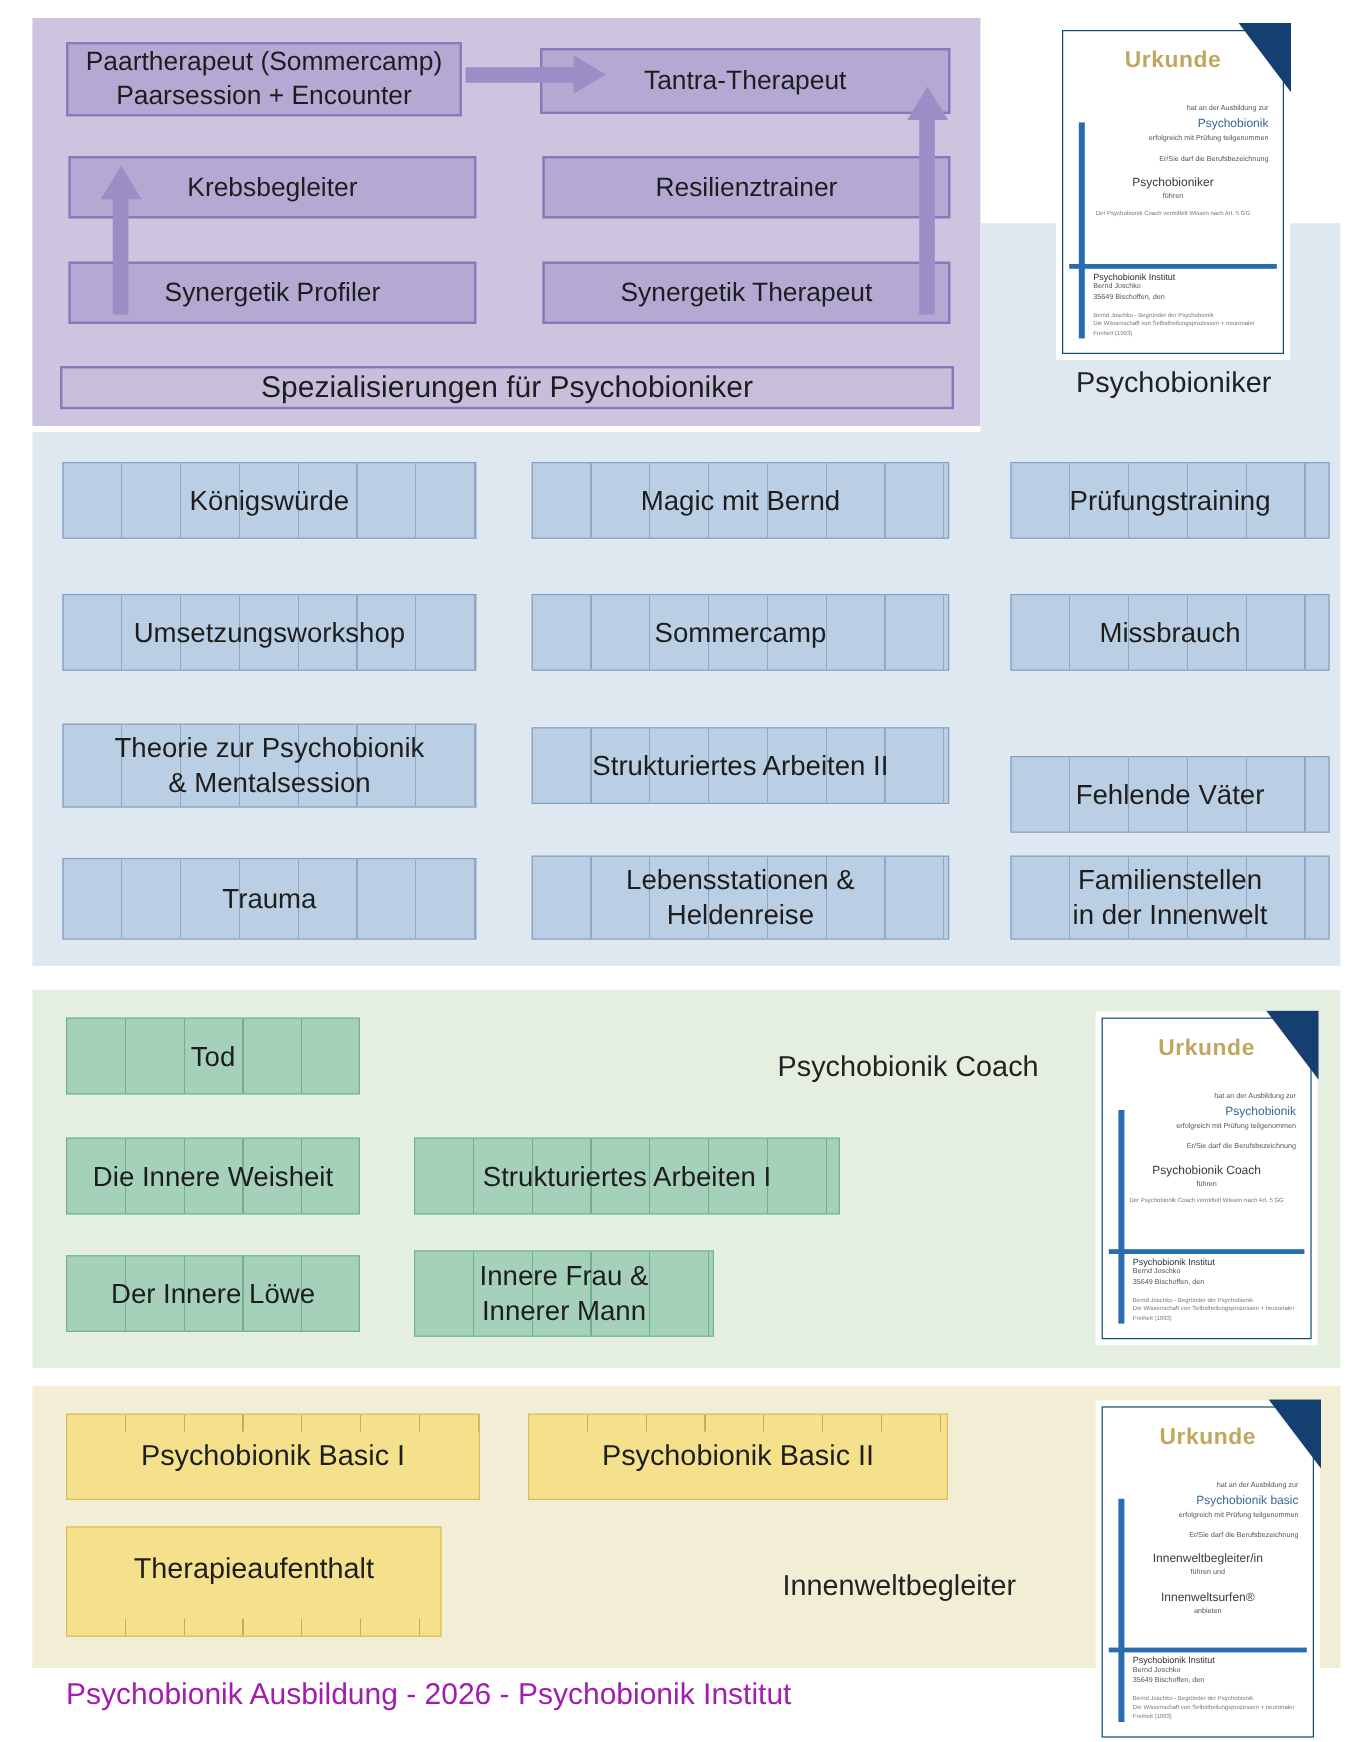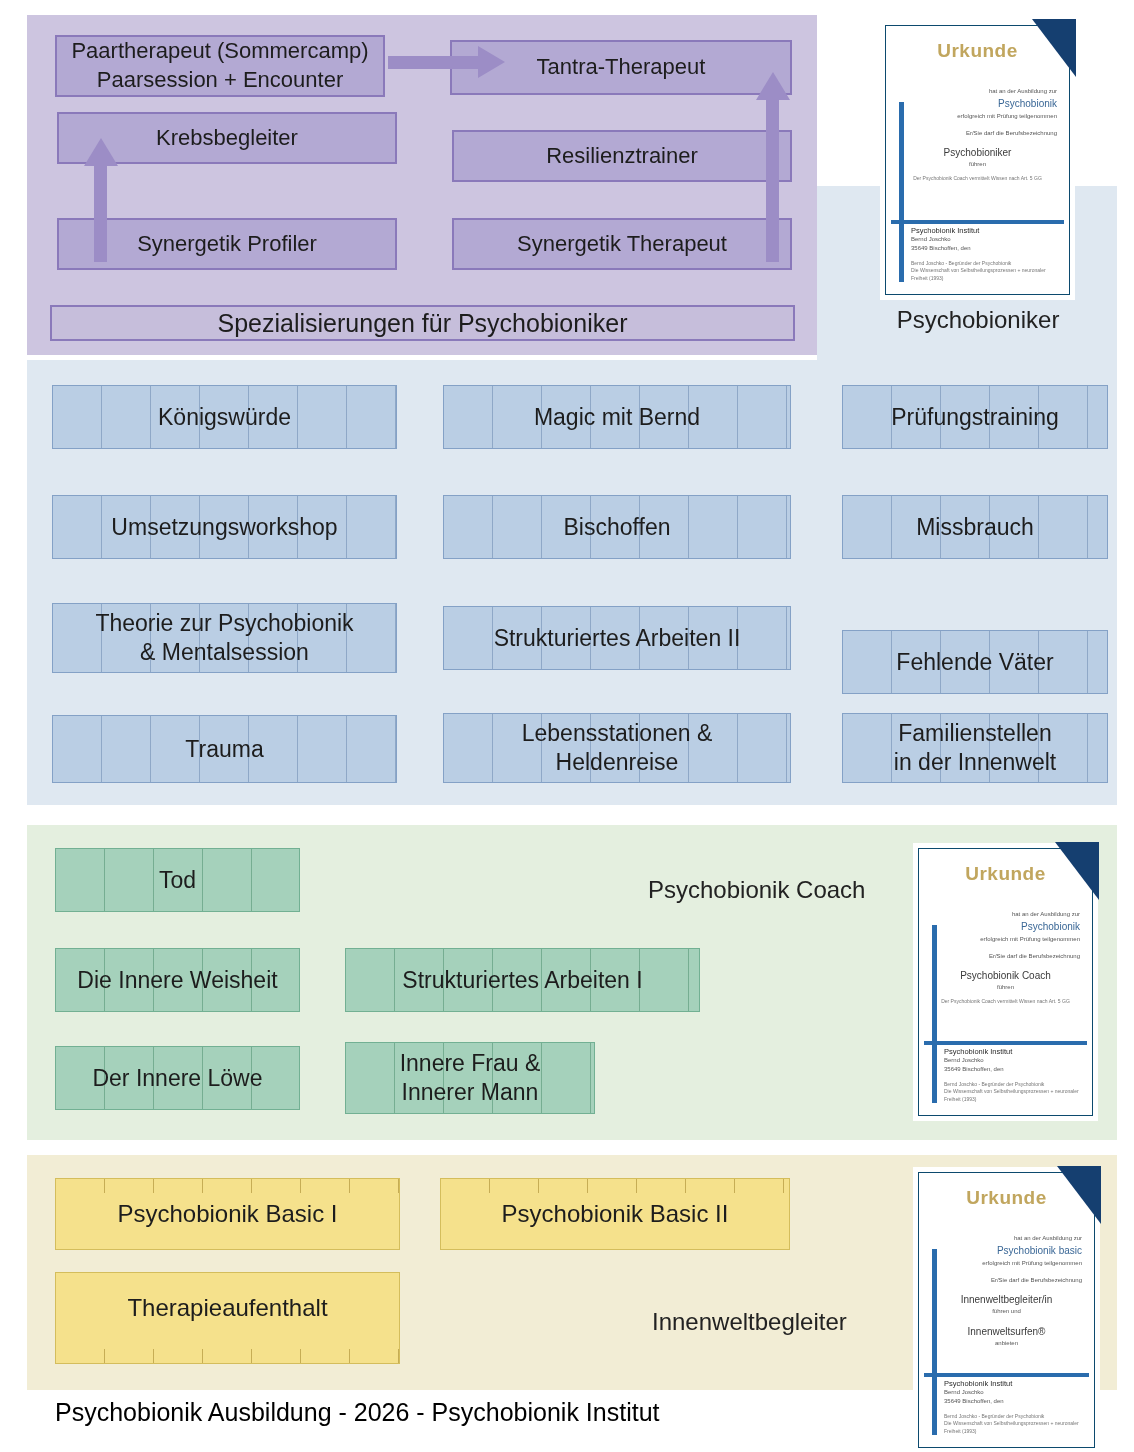--- a/index.html
+++ b/index.html
@@ -34,21 +34,21 @@
   .cbox.green { background-color:#a5d1bb; border:1px solid #72b093;
                 background-image:repeating-linear-gradient(to right, transparent 0 48px, rgba(60,130,95,0.45) 48px 49px); }
   .cbox.yellow { background-color:#f5e18c; border:1px solid #d4bd5c; font-size:24px; }
   .ticks-top { background-image:repeating-linear-gradient(to right, transparent 0 48px, rgba(160,130,40,0.55) 48px 49px);
                background-repeat:no-repeat; background-size:100% 14px; background-position:top; }
   .ticks-bottom { background-image:repeating-linear-gradient(to right, transparent 0 48px, rgba(160,130,40,0.55) 48px 49px);
                   background-repeat:no-repeat; background-size:100% 14px; background-position:bottom; }
   .top-text { align-items:flex-start; padding-top:20px; }
 
   .level-label { position:absolute; font-size:24px; color:#222; z-index:3; }
-  .caption { position:absolute; font-size:25px; color:#000000; }
+  .caption { position:absolute; font-size:25px; color:#a21caf; }
 
   .cert { position:absolute; background:#fff; border:1px solid #0c4a6e;
           box-shadow:0 0 0 5px #fff; padding-top:14px; z-index:5; }
   .cert-corner { position:absolute; top:-7px; right:-7px; width:44px; height:58px;
                  background:#153f70; clip-path:polygon(0 0, 100% 0, 100% 100%); }
   .cert-title { text-align:center; font-size:19px; font-weight:bold; color:#c1a65e; letter-spacing:.5px; }
   .cert-block { margin-top:24px; padding-right:12px; text-align:right; }
   .cert-line { font-size:6px; color:#555; line-height:1.8; }
   .cert-brand { font-size:10px; color:#3a6796; line-height:1.4;padding-left:36px; }
   .cert-role { text-align:center; font-size:10px; color:#3a3a3a; margin-top:8px; line-height:1.4; }
@@ -69,61 +69,61 @@
 
   <div class="band purple-panel" style="left:27px;top:15px;width:790px;height:340px"></div>
   <div class="band blue-band" style="left:817px;top:186px;width:300px;height:174px"></div>
   <div class="band blue-band" style="left:27px;top:360px;width:1090px;height:445px"></div>
   <div class="band green-band" style="left:27px;top:825px;width:1090px;height:315px"></div>
   <div class="band yellow-band" style="left:27px;top:1155px;width:1090px;height:235px"></div>
 
   <div class="pbox" style="left:55px;top:35px;width:330px;height:62px">Paartherapeut (Sommercamp)
 Paarsession + Encounter</div>
   <div class="pbox" style="left:450px;top:40px;width:342px;height:55px">Tantra-Therapeut</div>
-  <div class="pbox" style="left:57px;top:112px;width:340px;height:52px">Krebsbegleiter</div>
+  <div class="pbox" style="left:57px;top:130px;width:340px;height:52px">Krebsbegleiter</div>
   <div class="pbox" style="left:452px;top:130px;width:340px;height:52px">Resilienztrainer</div>
   <div class="pbox" style="left:57px;top:218px;width:340px;height:52px">Synergetik Profiler</div>
   <div class="pbox" style="left:452px;top:218px;width:340px;height:52px">Synergetik Therapeut</div>
   <div class="banner" style="left:50px;top:305px;width:745px;height:36px">Spezialisierungen für Psychobioniker</div>
 
   <div class="arr" style="left:388px;top:56px;width:92px;height:13px"></div>
   <div class="head-right" style="left:478px;top:46px"></div>
 
   <div class="arr" style="left:94px;top:164px;width:13px;height:98px"></div>
   <div class="head-up" style="left:84px;top:138px"></div>
 
   <div class="arr" style="left:766px;top:98px;width:13px;height:164px"></div>
   <div class="head-up" style="left:756px;top:72px"></div>
 
   <div class="cbox blue" style="left:52px;top:385px;width:345px;height:64px">Königswürde</div>
   <div class="cbox blue" style="left:443px;top:385px;width:348px;height:64px">Magic mit Bernd</div>
   <div class="cbox blue" style="left:842px;top:385px;width:266px;height:64px">Prüfungstraining</div>
   <div class="cbox blue" style="left:52px;top:495px;width:345px;height:64px">Umsetzungsworkshop</div>
-  <div class="cbox blue" style="left:443px;top:495px;width:348px;height:64px">Bischoffen</div>
+  <div class="cbox blue" style="left:443px;top:495px;width:348px;height:64px">Sommercamp</div>
   <div class="cbox blue" style="left:842px;top:495px;width:266px;height:64px">Missbrauch</div>
   <div class="cbox blue" style="left:52px;top:603px;width:345px;height:70px">Theorie zur Psychobionik
 &amp; Mentalsession</div>
   <div class="cbox blue" style="left:443px;top:606px;width:348px;height:64px">Strukturiertes Arbeiten II</div>
   <div class="cbox blue" style="left:842px;top:630px;width:266px;height:64px">Fehlende Väter</div>
   <div class="cbox blue" style="left:52px;top:715px;width:345px;height:68px">Trauma</div>
   <div class="cbox blue" style="left:443px;top:713px;width:348px;height:70px">Lebensstationen &amp;
 Heldenreise</div>
   <div class="cbox blue" style="left:842px;top:713px;width:266px;height:70px">Familienstellen
 in der Innenwelt</div>
 
   <div class="cbox green" style="left:55px;top:848px;width:245px;height:64px">Tod</div>
   <div class="cbox green" style="left:55px;top:948px;width:245px;height:64px">Die Innere Weisheit</div>
   <div class="cbox green" style="left:345px;top:948px;width:355px;height:64px">Strukturiertes Arbeiten I</div>
   <div class="cbox green" style="left:55px;top:1046px;width:245px;height:64px">Der Innere Löwe</div>
   <div class="cbox green" style="left:345px;top:1042px;width:250px;height:72px">Innere Frau &amp;
 Innerer Mann</div>
 
   <div class="cbox yellow ticks-top" style="left:55px;top:1178px;width:345px;height:72px">Psychobionik Basic I</div>
   <div class="cbox yellow ticks-top" style="left:440px;top:1178px;width:350px;height:72px">Psychobionik Basic II</div>
-  <div class="cbox yellow ticks-bottom top-text" style="left:55px;top:1272px;width:345px;height:92px">Therapieaufenthalt</div>
+  <div class="cbox yellow ticks-bottom top-text" style="left:55px;top:1272px;width:313px;height:92px">Therapieaufenthalt</div>
 
   <div class="level-label" style="left:858px;top:306px;width:240px;text-align:center">Psychobioniker</div>
   <div class="level-label" style="left:648px;top:876px;width:250px">Psychobionik Coach</div>
   <div class="level-label" style="left:652px;top:1308px;width:250px">Innenweltbegleiter</div>
 
   <div class="cert" style="left:885px;top:25px;width:185px;height:270px">
     <div class="cert-corner"></div>
     <div class="cert-vbar"></div>
     <div class="cert-hbar"></div>
     <div class="cert-title">Urkunde</div>

